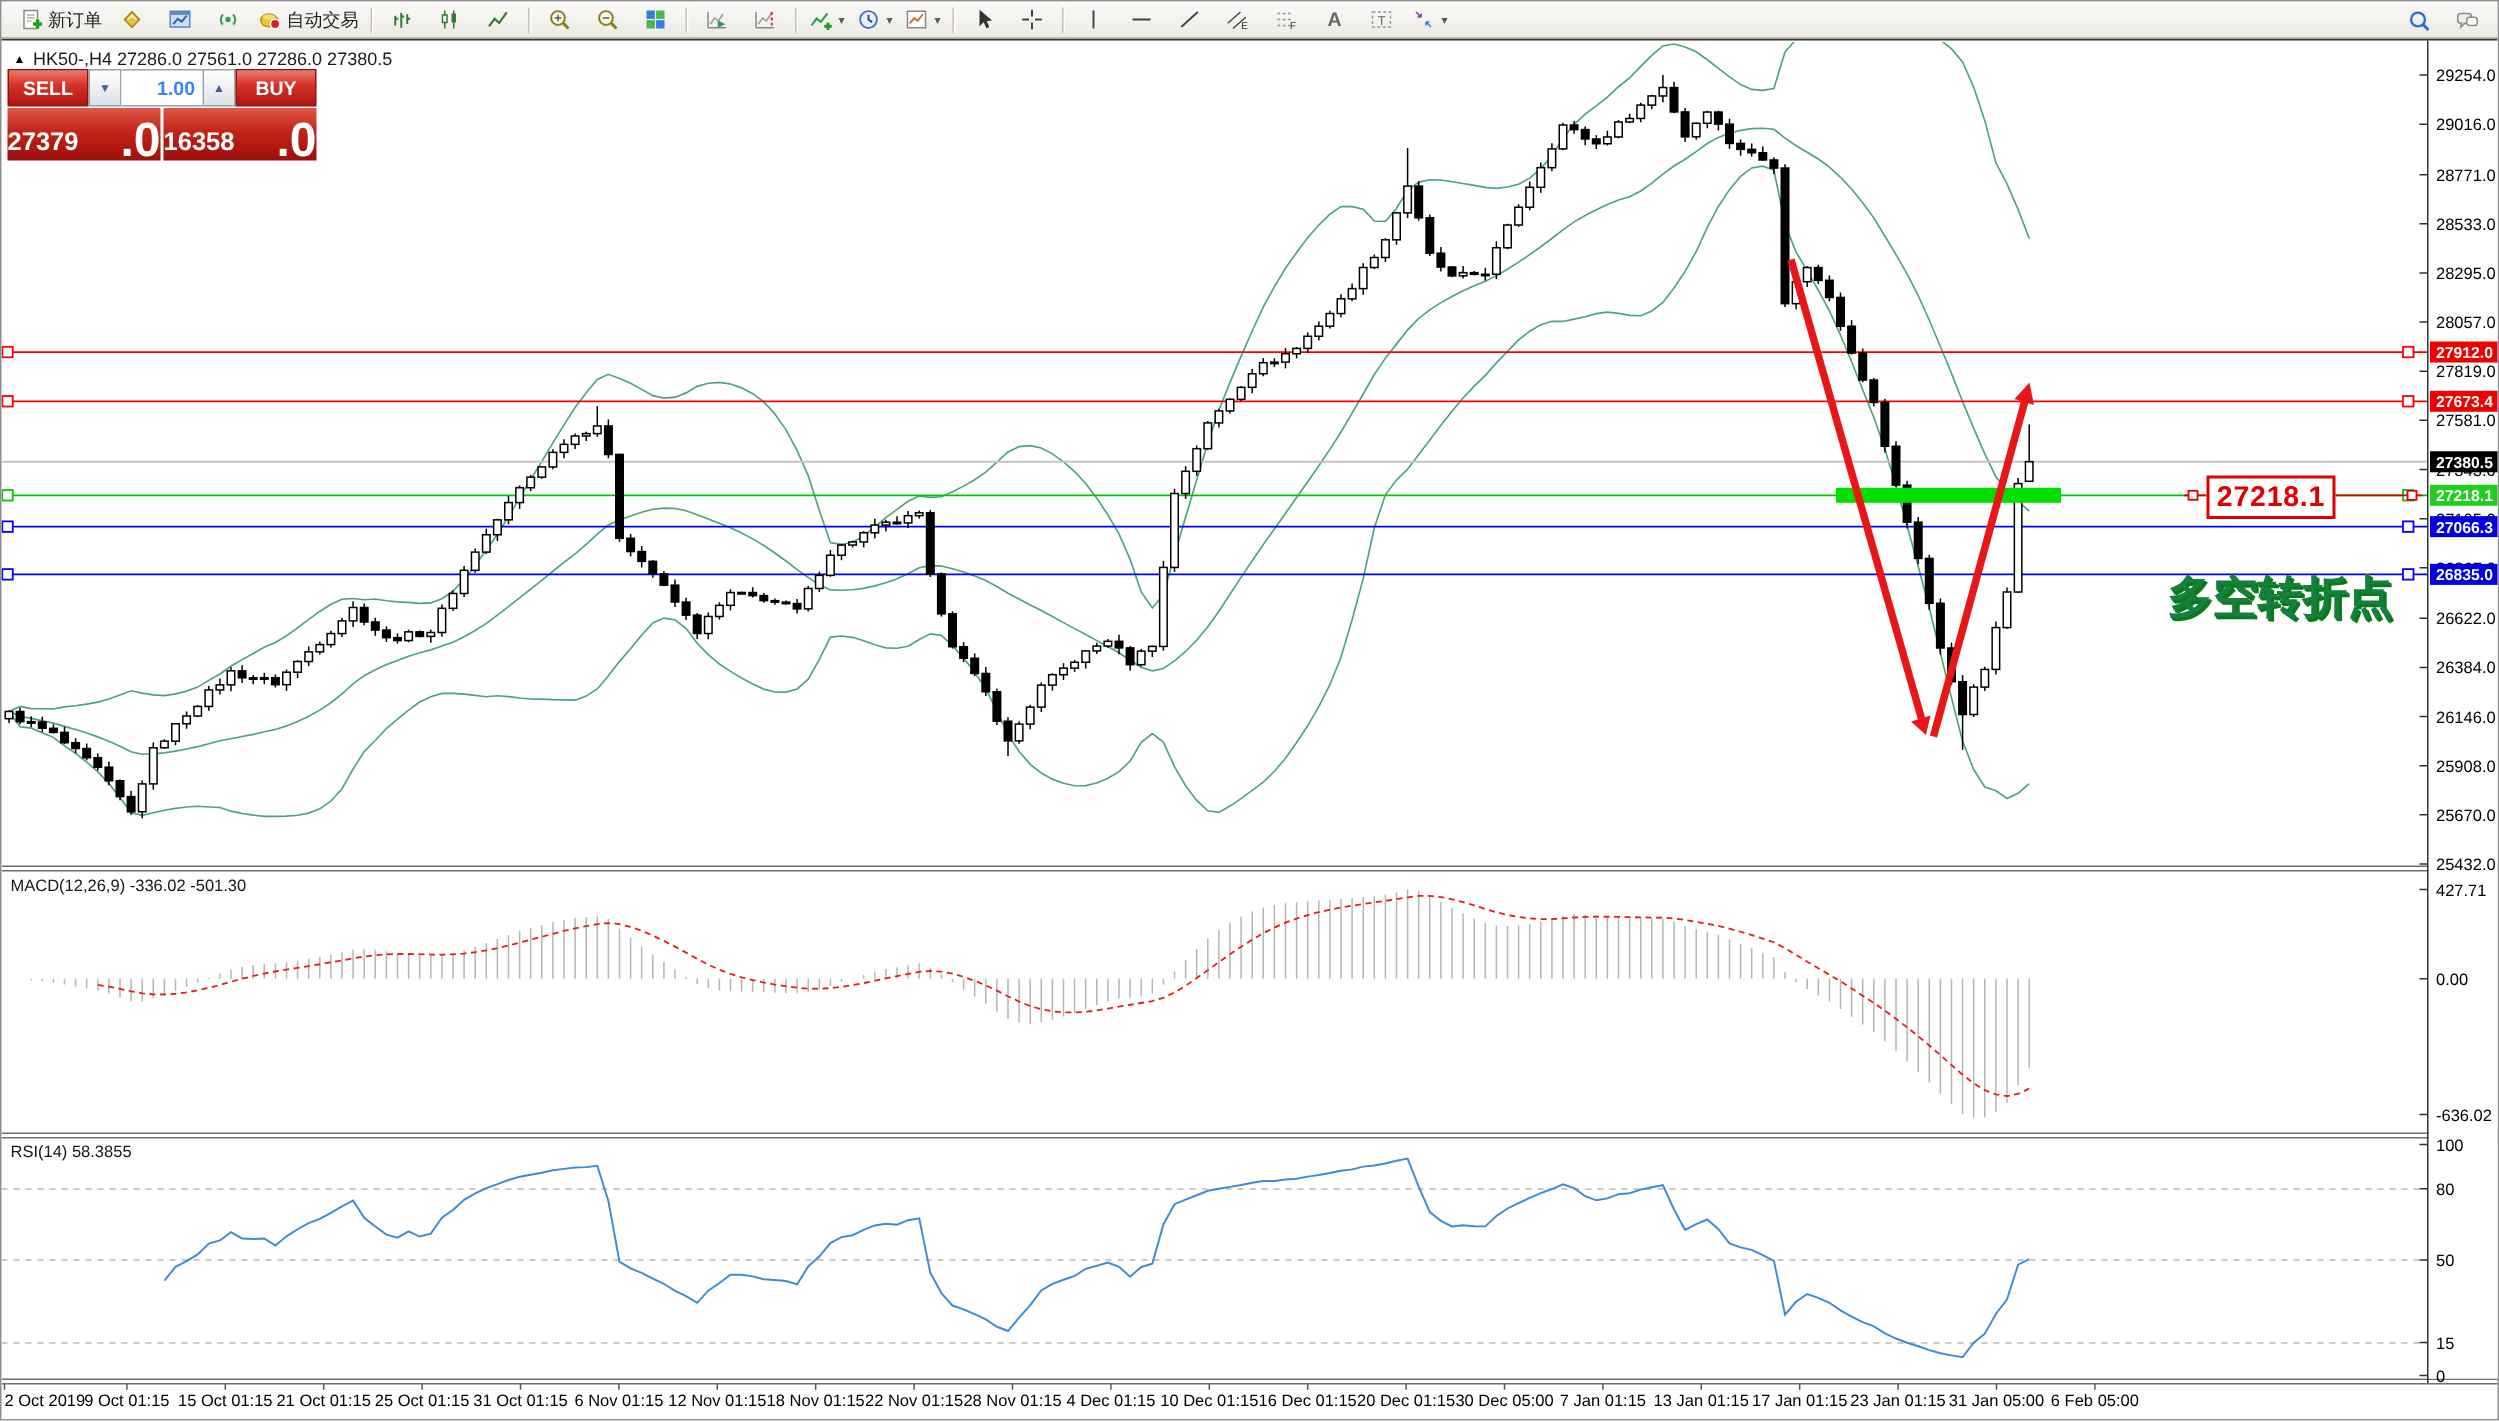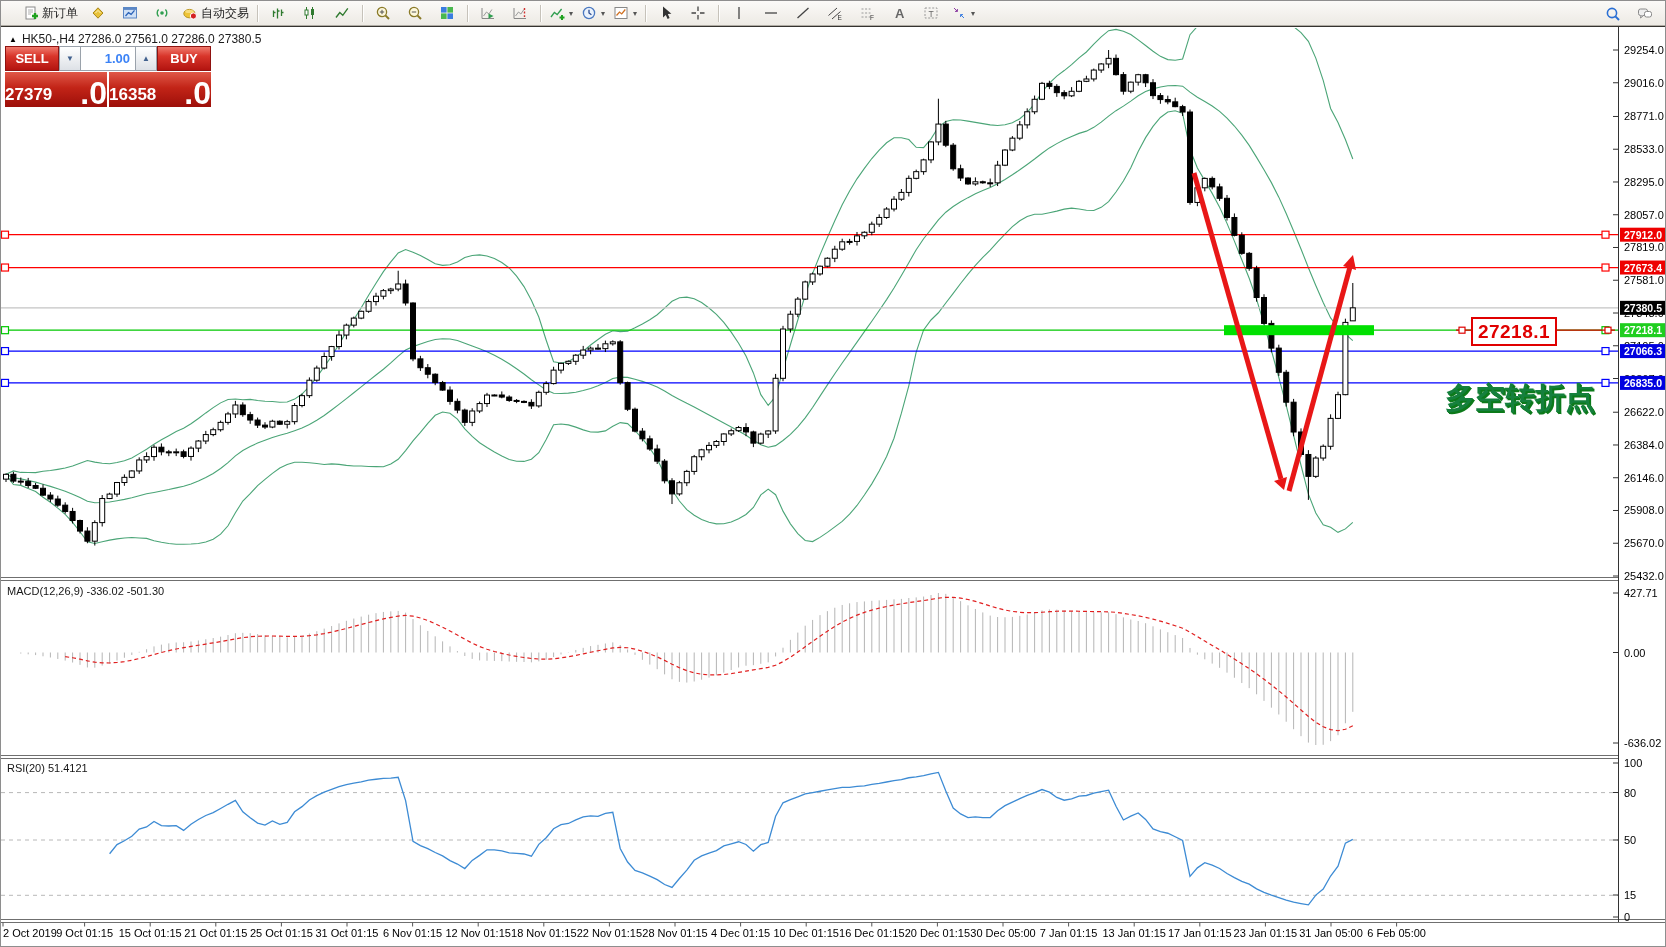--- a/index.html
+++ b/index.html
@@ -1,21 +1,21 @@
 <!DOCTYPE html>
 <html><head>
 <meta charset="utf-8">
 <style>
   html,body{margin:0;padding:0;background:#d8d8d8;}
   .app{position:relative;width:1666px;height:947px;background:#fff;overflow:hidden;
        font-family:"Liberation Sans",sans-serif;border:1px solid #8e8e8e;box-sizing:border-box;}
   
   .toolbar{position:absolute;top:0;left:0;right:0;height:24px;z-index:5;
            background:linear-gradient(#fbfaf8,#edeae4);border-bottom:1px solid #b0aca4;
-           display:flex;align-items:center;padding-left:18px;}
+           display:flex;align-items:center;padding-left:8px;}
   .tbtn{height:20px;min-width:24px;display:inline-flex;align-items:center;justify-content:center;
         gap:3px;padding:0 3px;border:1px solid transparent;border-radius:2px;cursor:default;}
   .tbtn svg{display:block}
   .tlab{font-size:12px;color:#1e1e1e;white-space:nowrap;}
   .dd{font-size:8px;color:#555;margin-left:1px;}
   .tsep{width:1px;height:17px;background:#c6c2ba;box-shadow:1px 0 0 rgba(255,255,255,.9);margin:0 4px;}
   .tf-group{position:absolute;left:846px;top:2px;display:flex;z-index:6;}
   .tf{min-width:26px;padding:0 3px;height:19px;line-height:19px;text-align:center;font-size:11px;
       color:#2c2c2c;border:1px solid transparent;}
   .tf.active{background:#fdfdfc;border:1px solid #a39f96;box-shadow:inset 1px 1px 2px #d8d4cc;}
@@ -1009,17 +1009,17 @@
         <span class="oc-big">.0</span>
       </div>
       <div class="oc-price">
         <span class="oc-small">16358</span>
         <span class="oc-big">.0</span>
       </div>
     </div>
   </div>
 
   <div class="macd-label">MACD(12,26,9) -336.02 -501.30</div>
-  <div class="rsi-label">RSI(20) 51.4121</div>
+  <div class="rsi-label">RSI(14) 58.3855</div>
 
   <div class="float-label">27218.1</div>
   <div class="cn-text">多空转折点</div>
 </div>
 
 </body></html>

